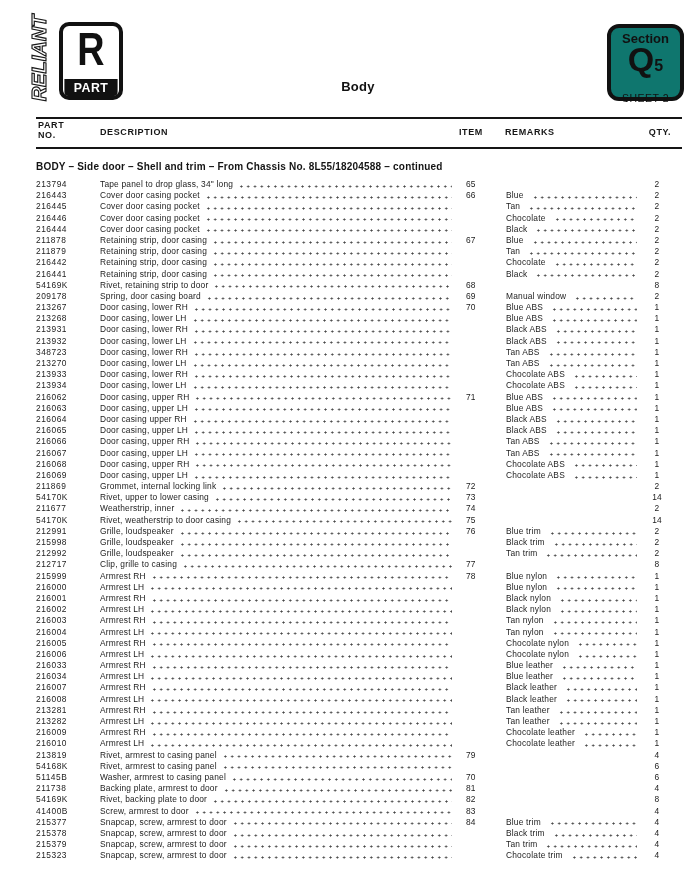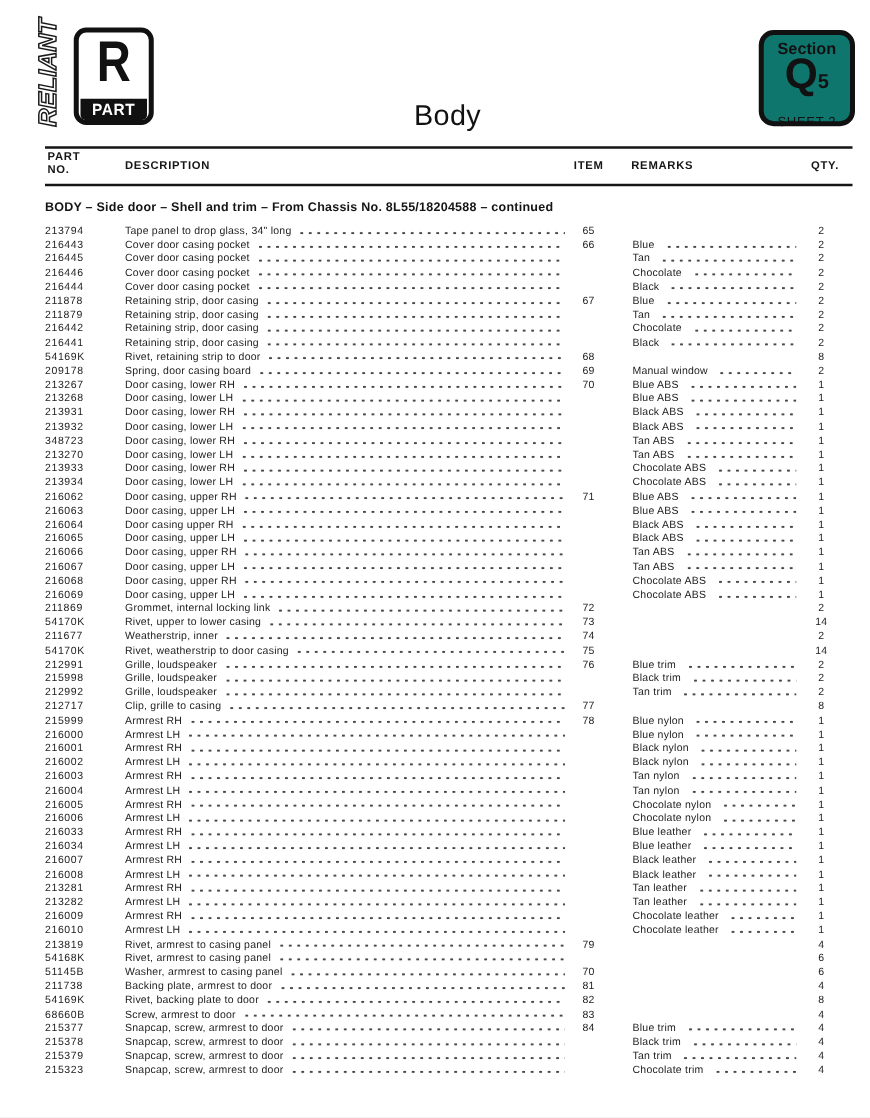--- a/index.html
+++ b/index.html
@@ -42,21 +42,21 @@
     font-size:13px; font-weight:700; letter-spacing:0.5px;
     text-align:center; line-height:17px;
     border-radius:0 0 4px 4px;
     margin:0; transform: scaleX(0.95);
   }
 
   
   .page-title {
     position:absolute; left:0; right:0; top:79px;
     text-align:center;
-    font-size:23px; font-weight:400; letter-spacing:0.3px;
+    font-size:13px; font-weight:700; letter-spacing:0.3px;
     color:#111;
     padding-left:20px;
   }
 
   
   .section-badge {
     position:absolute; left:607px; top:24px;
     width:69px; height:69px;
     border:4px solid #111; border-radius:12px;
     background:#0f766e; text-align:center;
@@ -927,21 +927,21 @@
       </span>
       <span class="c-item">82</span>
       <span class="c-remwrap">
         <span class="c-remark"></span>
         <span class="leader"></span>
       </span>
       <span class="c-qty">8</span>
     </div>
 
     <div class="row">
-      <span class="c-part">68660B</span>
+      <span class="c-part">41400B</span>
       <span class="c-descwrap">
         <span class="c-desc">Screw, armrest to door</span>
         <span class="leader"></span>
       </span>
       <span class="c-item">83</span>
       <span class="c-remwrap">
         <span class="c-remark"></span>
         <span class="leader"></span>
       </span>
       <span class="c-qty">4</span>

